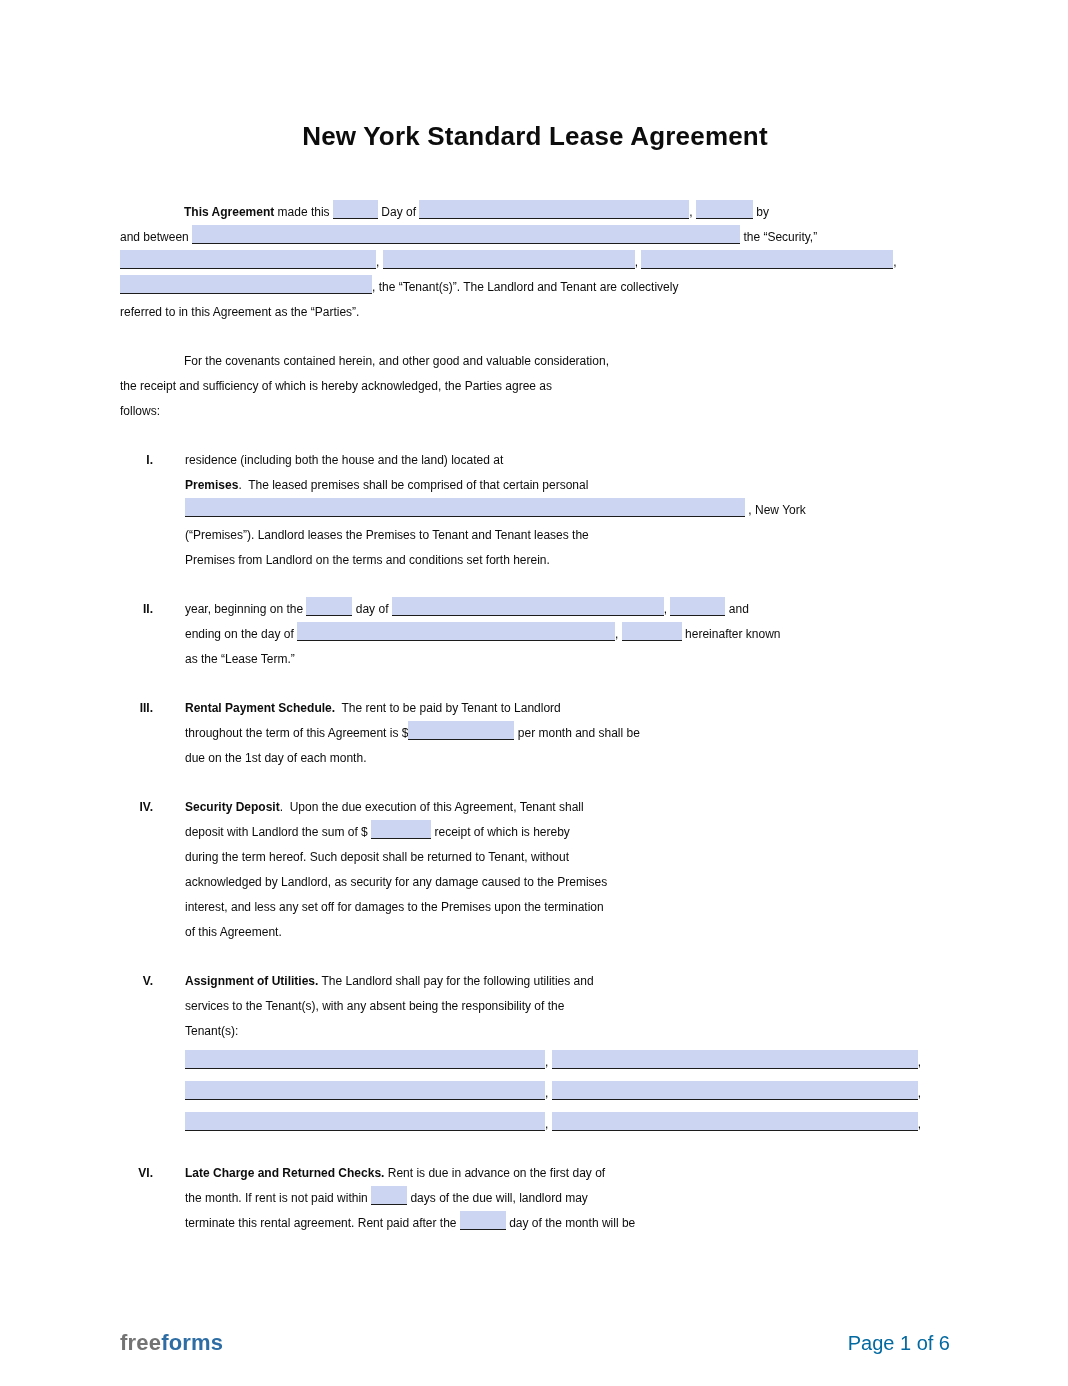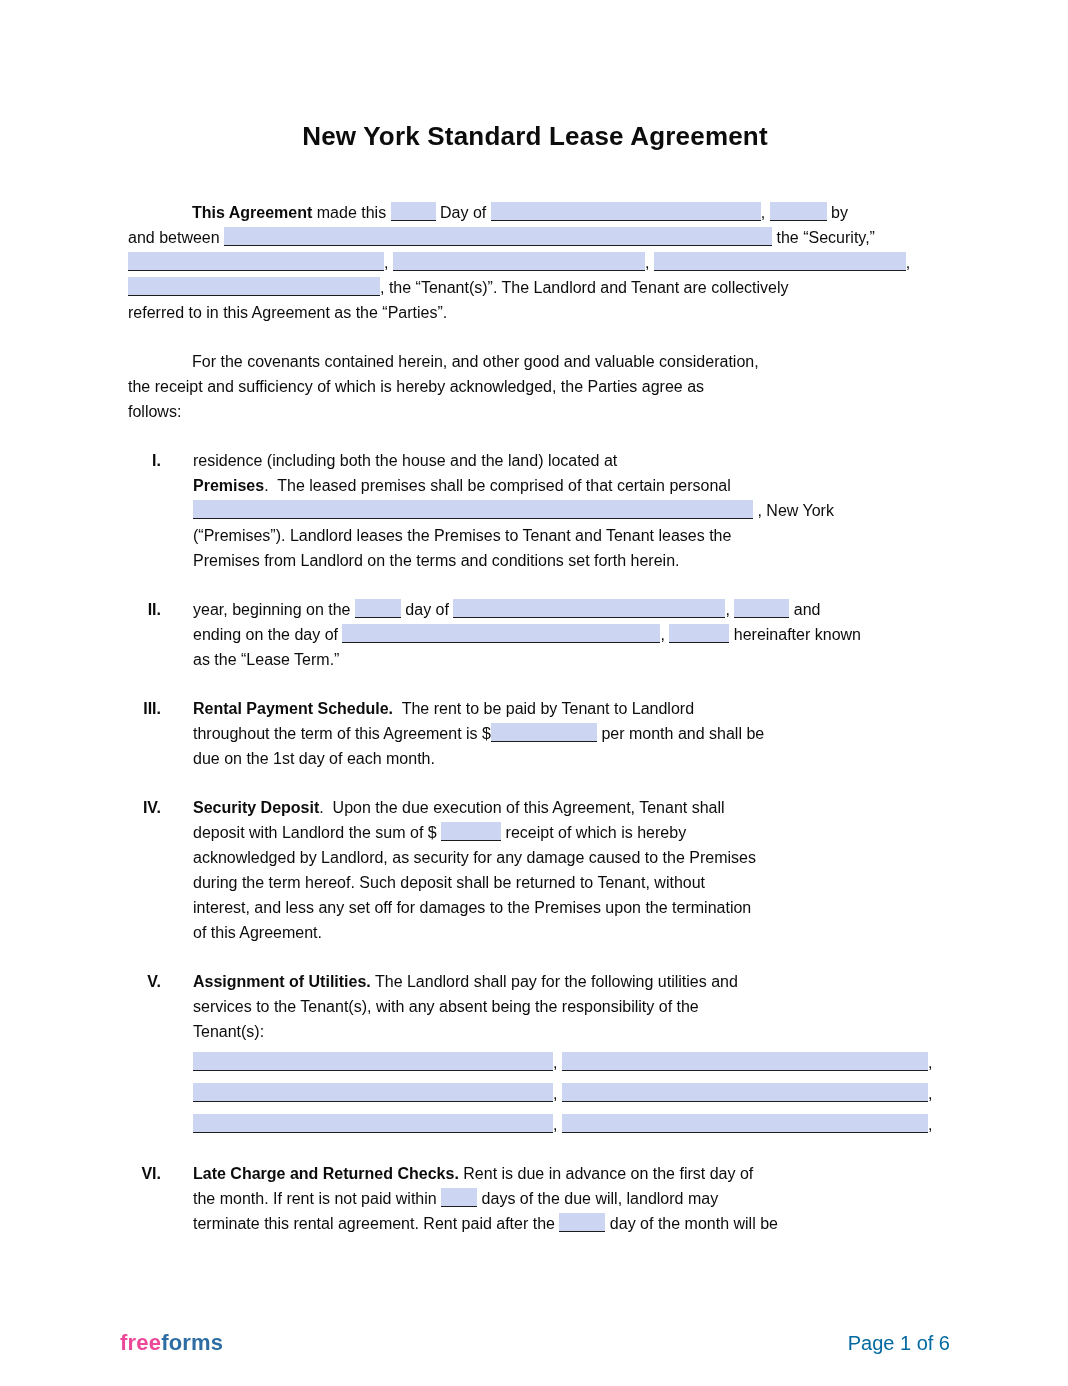--- a/index.html
+++ b/index.html
@@ -16,21 +16,21 @@
     display: flex; flex-direction: column;
     background: #ffffff;
     overflow: hidden;
   }
   .title {
     font-size: 26px; line-height: 32px; font-weight: 700;
     text-align: center;
     margin-bottom: 48px;
     letter-spacing: 0.2px;
   }
-  .doc-body { font-size: 16px; margin-left: 8px; }
+  .doc-body { font-size: 12px; }
   .para { margin-bottom: 24px; }
   .item { display: flex; margin-bottom: 24px; }
   .item-num { flex: 0 0 33px; text-align: right; font-weight: 700; line-height: 25px; }
   .item-body { margin-left: 32px; flex: 1; min-width: 0; }
   .line { line-height: 25px; min-height: 25px; white-space: pre; }
   .line.spaced { margin-top: 6px; }
   .bold { font-weight: 700; }
   .indent { display: inline-block; width: 64px; }
   .blank {
     display: inline-block;
@@ -89,22 +89,22 @@
           <div class="line"><span class="bold">Rental Payment Schedule.</span><span class="run">  The rent to be paid by Tenant to Landlord</span></div>
           <div class="line"><span class="run">throughout the term of this Agreement is $</span><span class="blank" style="width: 106px; background: rgb(204, 213, 242);"></span><span class="run"> per month and shall be</span></div>
           <div class="line"><span class="run">due on the 1st day of each month.</span></div>
         </div>
       </div>
       <div class="item">
         <div class="item-num">IV.</div>
         <div class="item-body">
           <div class="line"><span class="bold">Security Deposit</span><span class="run">.  Upon the due execution of this Agreement, Tenant shall</span></div>
           <div class="line"><span class="run">deposit with Landlord the sum of $ </span><span class="blank" style="width: 60px; background: rgb(204, 213, 242);"></span><span class="run"> receipt of which is hereby</span></div>
+          <div class="line"><span class="run">during the term hereof. Such deposit shall be returned to Tenant, without</span></div>
           <div class="line"><span class="run">acknowledged by Landlord, as security for any damage caused to the Premises</span></div>
-          <div class="line"><span class="run">during the term hereof. Such deposit shall be returned to Tenant, without</span></div>
           <div class="line"><span class="run">interest, and less any set off for damages to the Premises upon the termination</span></div>
           <div class="line"><span class="run">of this Agreement.</span></div>
         </div>
       </div>
       <div class="item">
         <div class="item-num">V.</div>
         <div class="item-body">
           <div class="line"><span class="bold">Assignment of Utilities.</span><span class="run"> The Landlord shall pay for the following utilities and</span></div>
           <div class="line"><span class="run">services to the Tenant(s), with any absent being the responsibility of the</span></div>
           <div class="line"><span class="run">Tenant(s):</span></div>
@@ -117,16 +117,16 @@
         <div class="item-num">VI.</div>
         <div class="item-body">
           <div class="line"><span class="bold">Late Charge and Returned Checks.</span><span class="run"> Rent is due in advance on the first day of</span></div>
           <div class="line"><span class="run">the month. If rent is not paid within </span><span class="blank" style="width: 36px; background: rgb(204, 213, 242);"></span><span class="run"> days of the due will, landlord may</span></div>
           <div class="line"><span class="run">terminate this rental agreement. Rent paid after the </span><span class="blank" style="width: 46px; background: rgb(204, 213, 242);"></span><span class="run"> day of the month will be</span></div>
         </div>
       </div>
     </div>
 
   <div class="footer">
-    <div class="brand"><span style="color: #ec4899;">free</span><span style="color: rgb(45, 109, 163);">forms</span></div>
+    <div class="brand"><span style="color: #737373;">free</span><span style="color: rgb(45, 109, 163);">forms</span></div>
     <div class="page-label">Page 1 of 6</div>
   </div>
 </div>
 
 </body></html>

